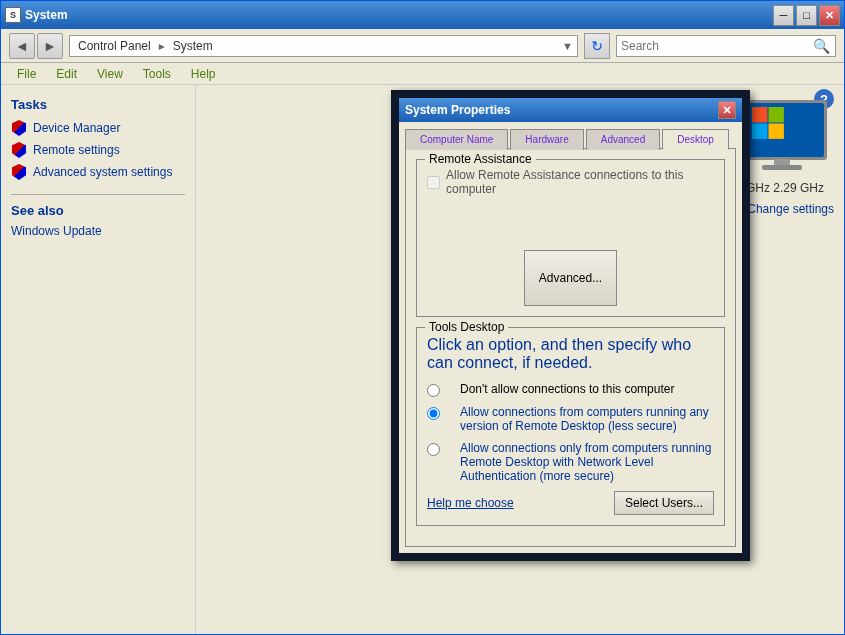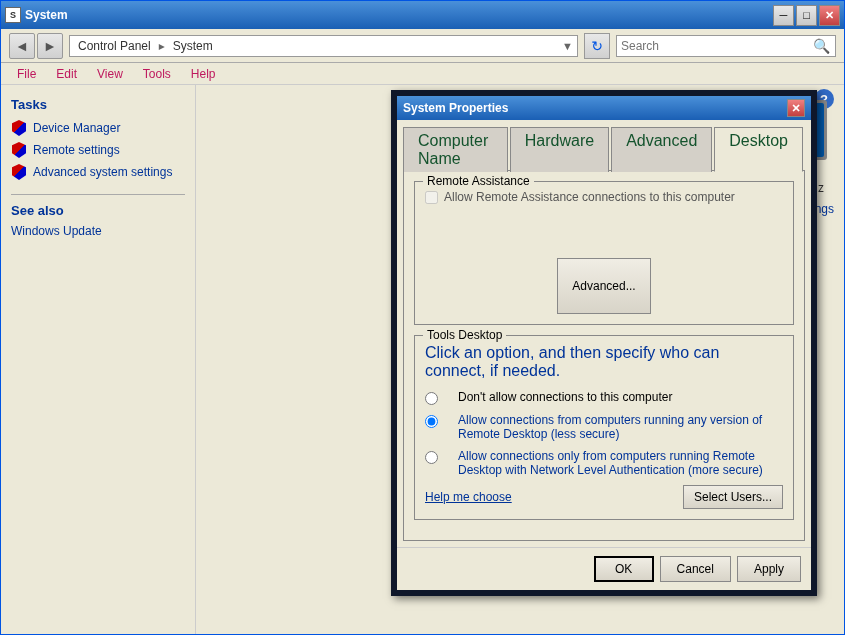--- a/index.html
+++ b/index.html
@@ -129,21 +129,21 @@
       align-items: center;
       padding: 0 8px;
       gap: 4px;
       border-bottom: 1px solid #ccc;
       flex-shrink: 0;
     }
     .menu-item {
       padding: 12px 8px;
       cursor: pointer;
       font-size: 12px;
-      color: #be185d;
+      color: #4d7c0f;
     }
 
     
     .content-area {
       flex: 1;
       display: flex;
       position: relative;
       background: #ece9d8;
     }
 
@@ -238,23 +238,23 @@
       display: flex; align-items: center; justify-content: center;
       font-weight: bold; font-size: 13px;
       cursor: pointer;
     }
 
     
     .dialog {
       position: absolute;
       top: 5px;
       left: 195px;
-      width: 426px;
-      background: #ece9d8;
-      border: 6px solid #0f172a;
+      width: 359px;
+      background: #ece9d8;
+      border: 8px solid #0f172a;
       box-shadow: 3px 3px 8px rgba(0,0,0,0.5);
     }
     .dialog-title-bar {
       background: linear-gradient(to bottom, #4a90d9 0%, #1a5fb4 100%);
       height: 24px;
       display: flex;
       align-items: center;
       padding: 0 6px;
       justify-content: space-between;
     }
@@ -280,22 +280,22 @@
       display: flex;
       gap: 0;
       margin-bottom: -1px;
     }
     .tab {
       padding: 4px 14px;
       background: #d4d0c8;
       border: 1px solid #888;
       border-bottom: none;
       cursor: pointer;
-      font-size: 16px;
-      color: #14532d;
+      font-size: 10px;
+      color: #6d28d9;
       margin-right: 2px;
       position: relative;
       top: 1px;
     }
     .tab.active {
       background: #ece9d8;
       border-bottom: 1px solid #ece9d8;
       z-index: 2;
       font-weight: normal;
     }
@@ -561,27 +561,19 @@
 
               <div class="remote-desktop-footer">
                 <span class="help-me-choose">Help me choose</span>
                 <button class="select-users-btn">Select Users...</button>
               </div>
             </div>
 
           </div>
         </div>
 
-        <div class="dialog-footer">
-          <div></div>
-          <div class="footer-right">
-            <button class="dialog-btn default">OK</button>
-            <button class="dialog-btn">Cancel</button>
-            <button class="dialog-btn">Apply</button>
-          </div>
-        </div>
       </div>
 
     </div>
 
   </div>
 
 </div>
 
 </body></html>

